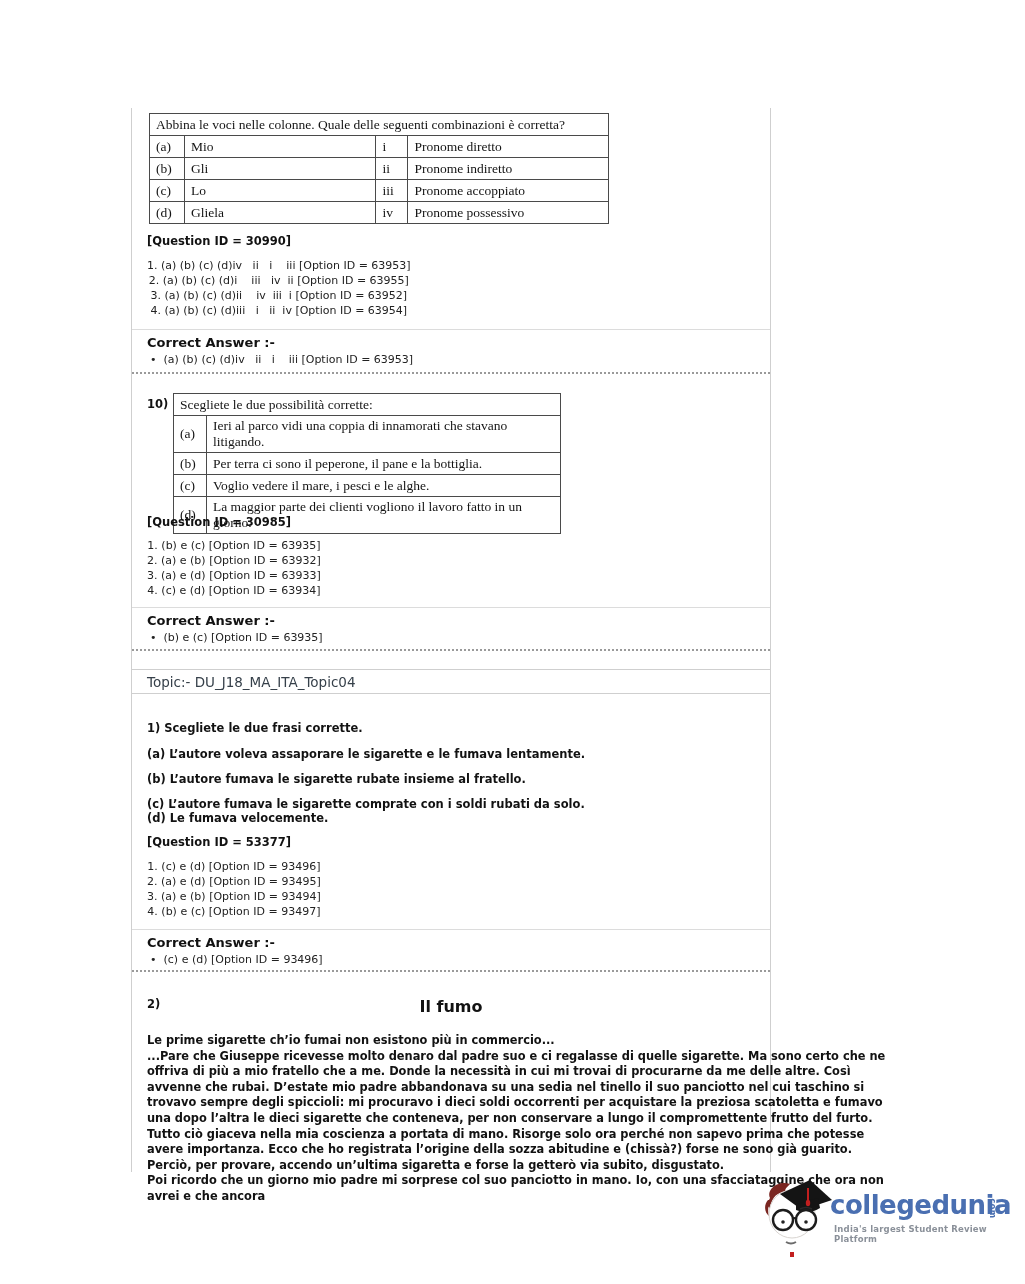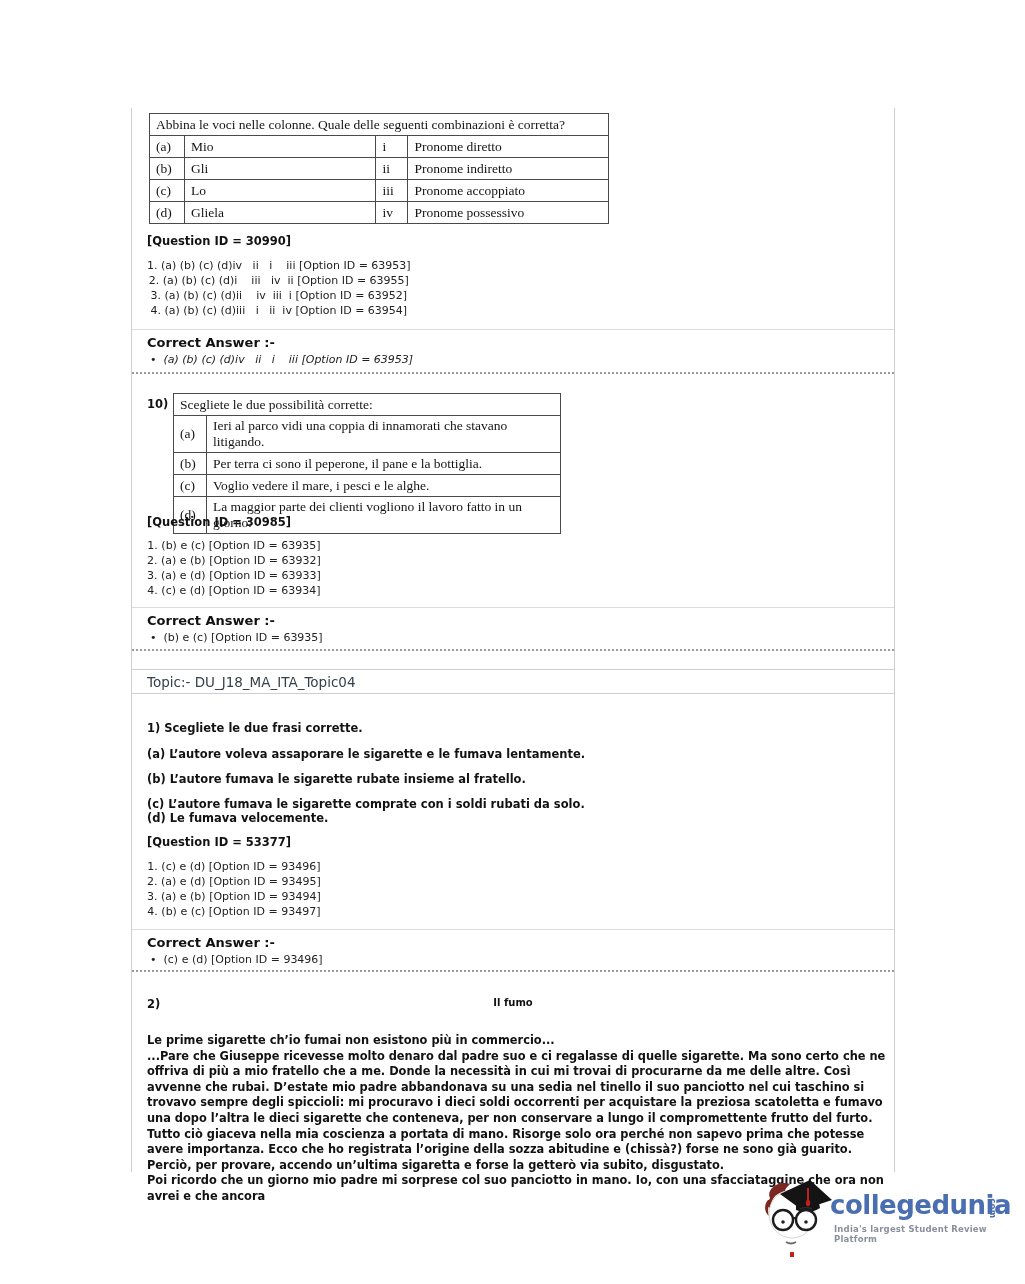--- a/index.html
+++ b/index.html
@@ -1,19 +1,19 @@
 <!DOCTYPE html>
 <html><head>
 <meta charset="utf-8">
 <style>
   * { margin:0; padding:0; box-sizing:border-box; }
   html,body { width:1025px; height:1284px; background:#ffffff; position:relative;
               font-family:"DejaVu Sans", sans-serif; color:#1c1c1c; }
 
-  .frame { position:absolute; left:131px; top:108px; width:764px; height:1064px;
+  .frame { position:absolute; left:131px; top:108px; width:640px; height:1064px;
            border-left:1px solid #cfcfcf; border-right:1px solid #cfcfcf; background:#fff; }
 
   .abs { position:absolute; }
 
   
   table.qt { border-collapse:collapse; font-family:"Liberation Serif", serif;
              font-size:13.5px; color:#141414; }
   table.qt td { border:1px solid #4a4a4a; padding:2px 6px; height:22px; vertical-align:middle; }
   table.qt td.key { text-align:left; }
   .qid    { font-weight:700; font-size:11.5px; color:#121212; }
@@ -25,21 +25,21 @@
 
   .hr-solid  { border-top:1px solid #dcdcdc; width:100%; height:0; }
   .hr-dotted { border-top:2px dotted #9a9a9a; width:100%; height:0; }
 
   .topicbar { width:100%; height:25px; border-top:1px solid #cfcfcf; border-bottom:1px solid #cfcfcf;
               display:flex; align-items:center; padding-left:15px;
               font-size:13.5px; color:#36404a; }
 
   .qnum  { font-weight:700; font-size:11.5px; color:#121212; }
   .choice{ font-weight:700; font-size:11.5px; color:#121212; }
-  .title-center { width:100%; text-align:center; font-weight:700; font-size:10px; color:#121212; }
+  .title-center { width:100%; text-align:center; font-weight:700; font-size:16px; color:#121212; }
 
   .para { width:742px; font-weight:700; font-size:11.4px; line-height:15.6px; color:#121212; }
   .para div { white-space:normal; }
 
   
   .logo { position:absolute; left:756px; top:1178px; width:264px; height:80px; }
   .logo .brand { position:absolute; left:74px; top:12px; font-weight:700; font-size:26px;
                  letter-spacing:-0.5px; }
   .logo .dotcom { position:absolute; left:232px; top:17px; font-size:8px; font-weight:700;
                   writing-mode:vertical-rl; letter-spacing:0.5px; }
@@ -93,21 +93,21 @@
 
   <div class="abs optlist" style="left:15px; top:150px;">
     <div class="opt">1. (a) (b) (c) (d)iv   ii   i    iii [Option ID = 63953]</div>
     <div class="opt">2. (a) (b) (c) (d)i    iii   iv  ii [Option ID = 63955]</div>
     <div class="opt">3. (a) (b) (c) (d)ii    iv  iii  i [Option ID = 63952]</div>
     <div class="opt">4. (a) (b) (c) (d)iii   i   ii  iv [Option ID = 63954]</div>
   </div>
 
   <div class="abs hr-solid" style="left:0; top:221px;"></div>
   <div class="abs calabel" style="left:15px; top:227px;">Correct Answer :-</div>
-  <div class="abs ca-line" style="left:15px; top:245px;font-style:italic;">(a) (b) (c) (d)iv   ii   i    iii [Option ID = 63953]</div>
+  <div class="abs ca-line" style="left:15px; top:245px;">(a) (b) (c) (d)iv   ii   i    iii [Option ID = 63953]</div>
   <div class="abs hr-dotted" style="left:0; top:264px;"></div>
 
   <div class="abs qnum" style="left:15px; top:289px;">10)</div>
 
   <table class="qt abs" style="left:41px; top:285px; width:388px;border-radius:29px;">
     <colgroup>
         <col style="width:33px">
         <col style="width:355px">
       </colgroup>
     <tbody>

